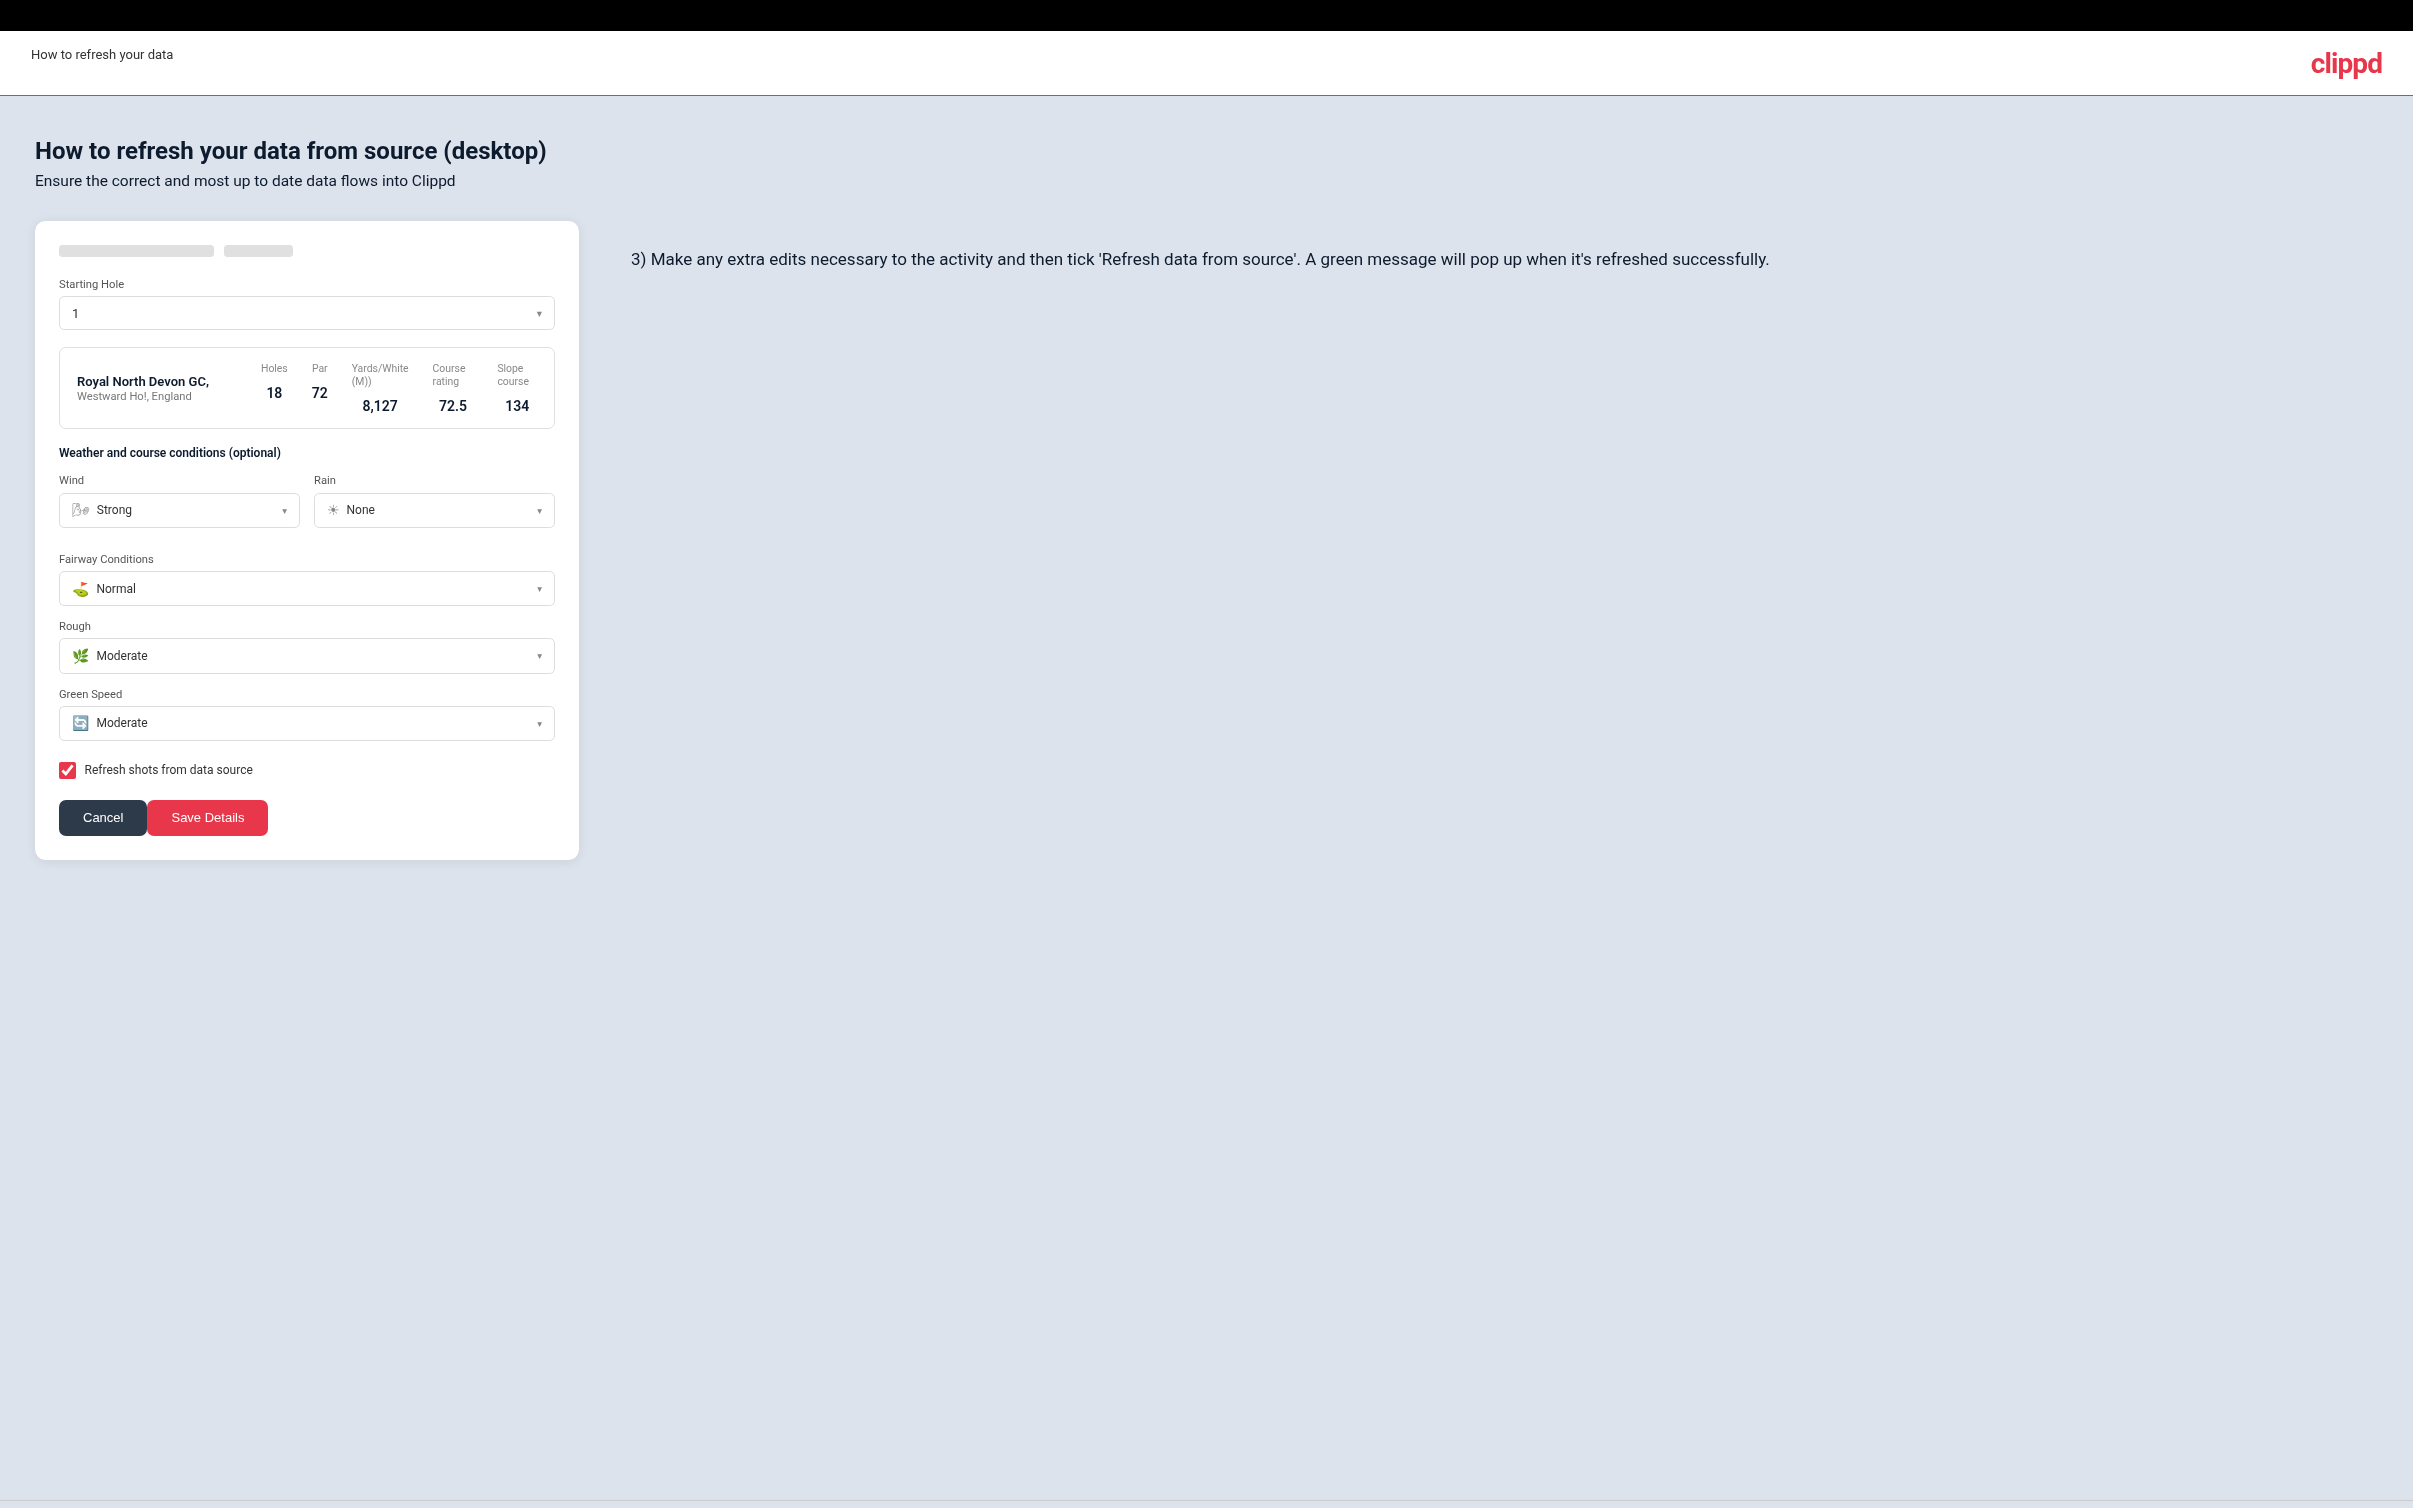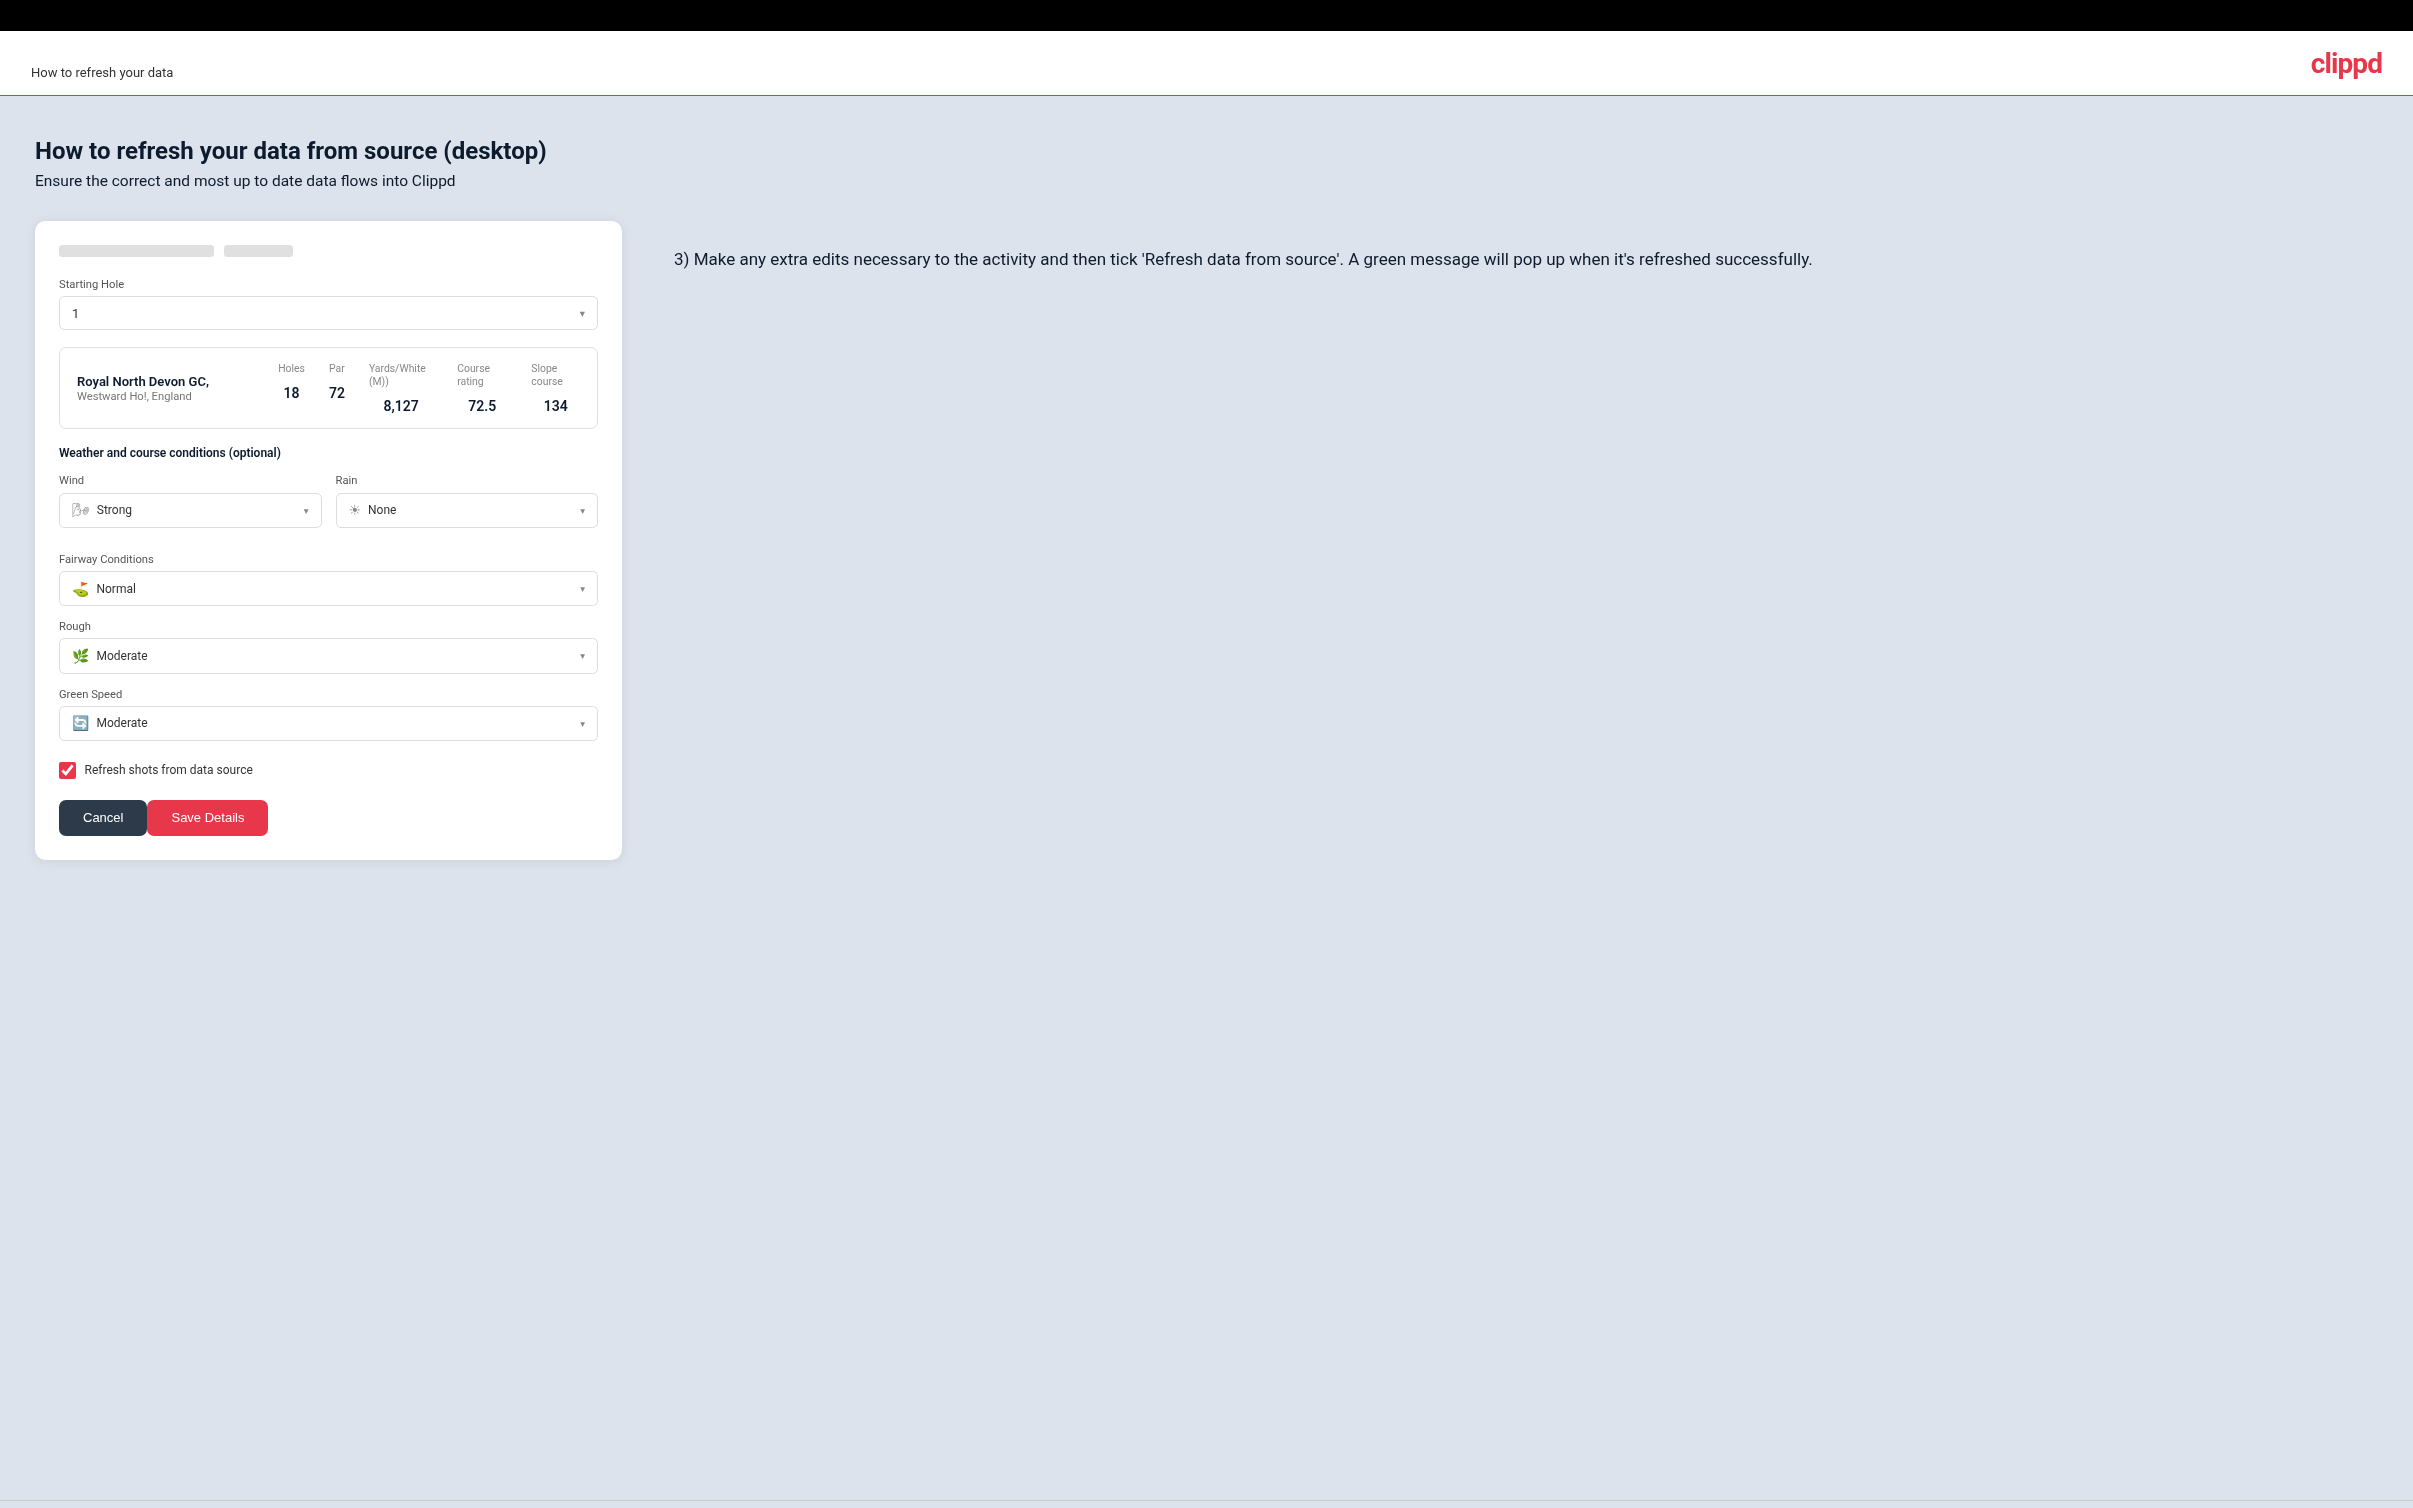--- a/index.html
+++ b/index.html
@@ -12,21 +12,21 @@
       background: #000;
       height: 31px;
       display: flex;
       align-items: center;
     }
     .header {
       background: #fff;
       padding: 15.5px 31px;
       display: flex;
       justify-content: space-between;
-      align-items: flex-end;
+      align-items: flex-start;
       border-bottom: 1.7px solid #e8374a;
     }
     .header-title {
       font-size: 13px;
       color: #333;
       font-weight: 400;
     }
     .logo {
       font-size: 28px;
       font-weight: 700;
@@ -52,21 +52,21 @@
     }
     .content-row {
       display: flex;
       gap: 52px;
       align-items: flex-start;
     }
     .form-panel {
       background: #fff;
       border-radius: 10.4px;
       padding: 24px 24px 24px 24px;
-      width: 587px;
+      width: 544px;
       flex-shrink: 0;
       box-shadow: 0 1.7px 10.4px rgba(0,0,0,0.08);
     }
     .top-tabs {
       display: flex;
       margin-bottom: 21px;
       gap: 0;
     }
     .top-tab {
       height: 12px;

